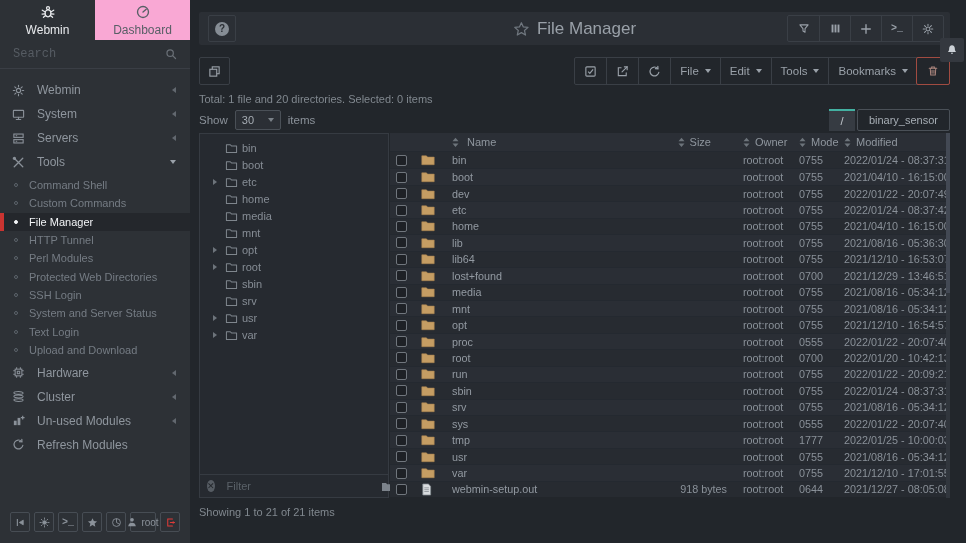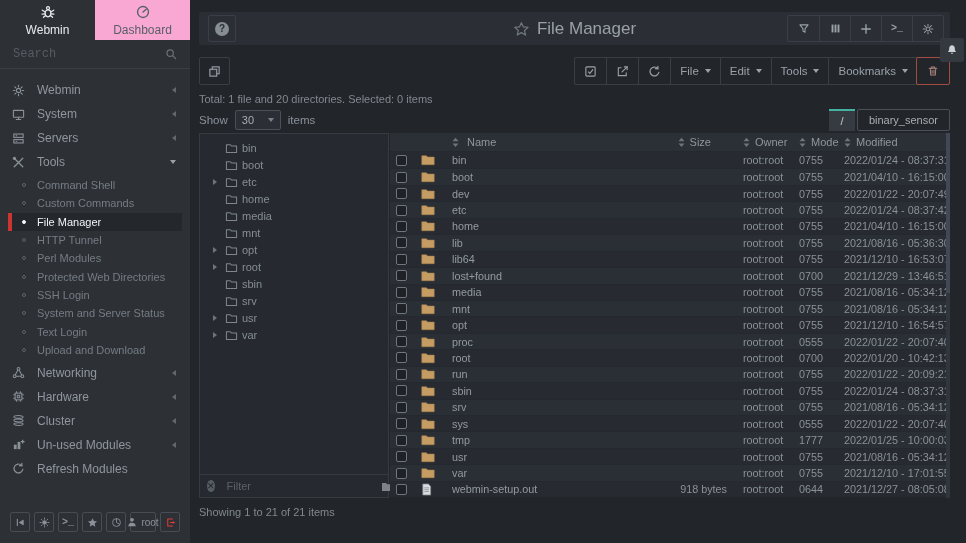--- a/index.html
+++ b/index.html
@@ -18,21 +18,21 @@
   .side-search input { flex:1; background:transparent; border:none; outline:none; color:#aab0b7; font-size:12px; font-family:Liberation Mono, monospace; }
   .side-search input::placeholder { color:#565c63; }
   .side-search .sicon { color:#6a7077; display:flex; }
 
   .side-menu { flex:1; padding-top:9px; overflow:hidden; }
   .menu-item { height:24px; display:flex; align-items:center; padding:0 14px 0 12px; color:#8f969e; font-size:12px; cursor:pointer; }
   .menu-item .mi-icon { width:17px; margin-right:8px; color:#8a9199; display:flex; align-items:center; }
   .menu-item .mi-label { flex:1; }
   .caret-left { width:0; height:0; border-top:3.5px solid transparent; border-bottom:3.5px solid transparent; border-right:4.5px solid #62686f; }
   .caret-down { width:0; height:0; border-left:3.5px solid transparent; border-right:3.5px solid transparent; border-top:4.5px solid #9aa1a9; }
-  .submenu { padding:2px 8px; }
+  .submenu { padding:2px 0; }
   .submenu-item { height:18.3px; display:flex; align-items:center; padding-left:14px; font-size:11px; color:#757c84; cursor:pointer; position:relative; }
   .submenu-item .dot { width:4px; height:4px; border:1px solid #5d646c; border-radius:50%; margin-right:11px; flex:none; }
   .submenu-item.active { background:#24272c; color:#f2f4f6; }
   .submenu-item.active .dot { background:#f2f4f6; border-color:#f2f4f6; }
   .submenu-item.active::before { content:""; position:absolute; left:0; top:0; bottom:0; width:4px; background:#ca3431; }
 
   .side-footer { flex:none; display:flex; align-items:center; gap:4px; padding:0 10px 11px 10px; }
   .fbtn { height:20px; min-width:20px; border:1px solid #474d54; border-radius:2px; display:flex; align-items:center; justify-content:center; color:#8b929a; cursor:pointer; padding:0 3px; gap:4px; background:transparent; font-size:10px; }
   .fbtn.user { padding:0 7px; }
   .fbtn.logout { color:#e03b38; }
@@ -227,32 +227,20 @@
           <div class="submenu-item">
     <span class="dot"></span>
     <span>Text Login</span>
   </div>
           <div class="submenu-item">
     <span class="dot"></span>
     <span>Upload and Download</span>
   </div>
         </div>
 
-      <div class="menu-item">
-        <span class="mi-icon">
-          <svg width="13" height="13" viewBox="0 0 14 14" fill="none" stroke="currentColor" stroke-width="1.1">
-            <circle cx="7" cy="3" r="1.5"></circle>
-              <circle cx="2.8" cy="11" r="1.5"></circle>
-              <circle cx="11.2" cy="11" r="1.5"></circle>
-            <path d="M6.3 4.4 3.5 9.7 M7.7 4.4 10.5 9.7 M4.3 11h5.4"></path>
-          </svg>
-        </span>
-        <span class="mi-label">Networking</span>
-        <span class="caret-left"></span>
-      </div>
       <div class="menu-item">
         <span class="mi-icon">
           <svg width="13" height="13" viewBox="0 0 14 14" fill="none" stroke="currentColor" stroke-width="1.1">
             <rect x="3.4" y="3.4" width="7.2" height="7.2"></rect>
               <rect x="5.7" y="5.7" width="2.6" height="2.6"></rect>
             <path d="M5 1.4v2 M9 1.4v2 M5 10.6v2 M9 10.6v2 M1.4 5h2 M1.4 9h2 M10.6 5h2 M10.6 9h2"></path>
           </svg>
         </span>
         <span class="mi-label">Hardware</span>
         <span class="caret-left"></span>

